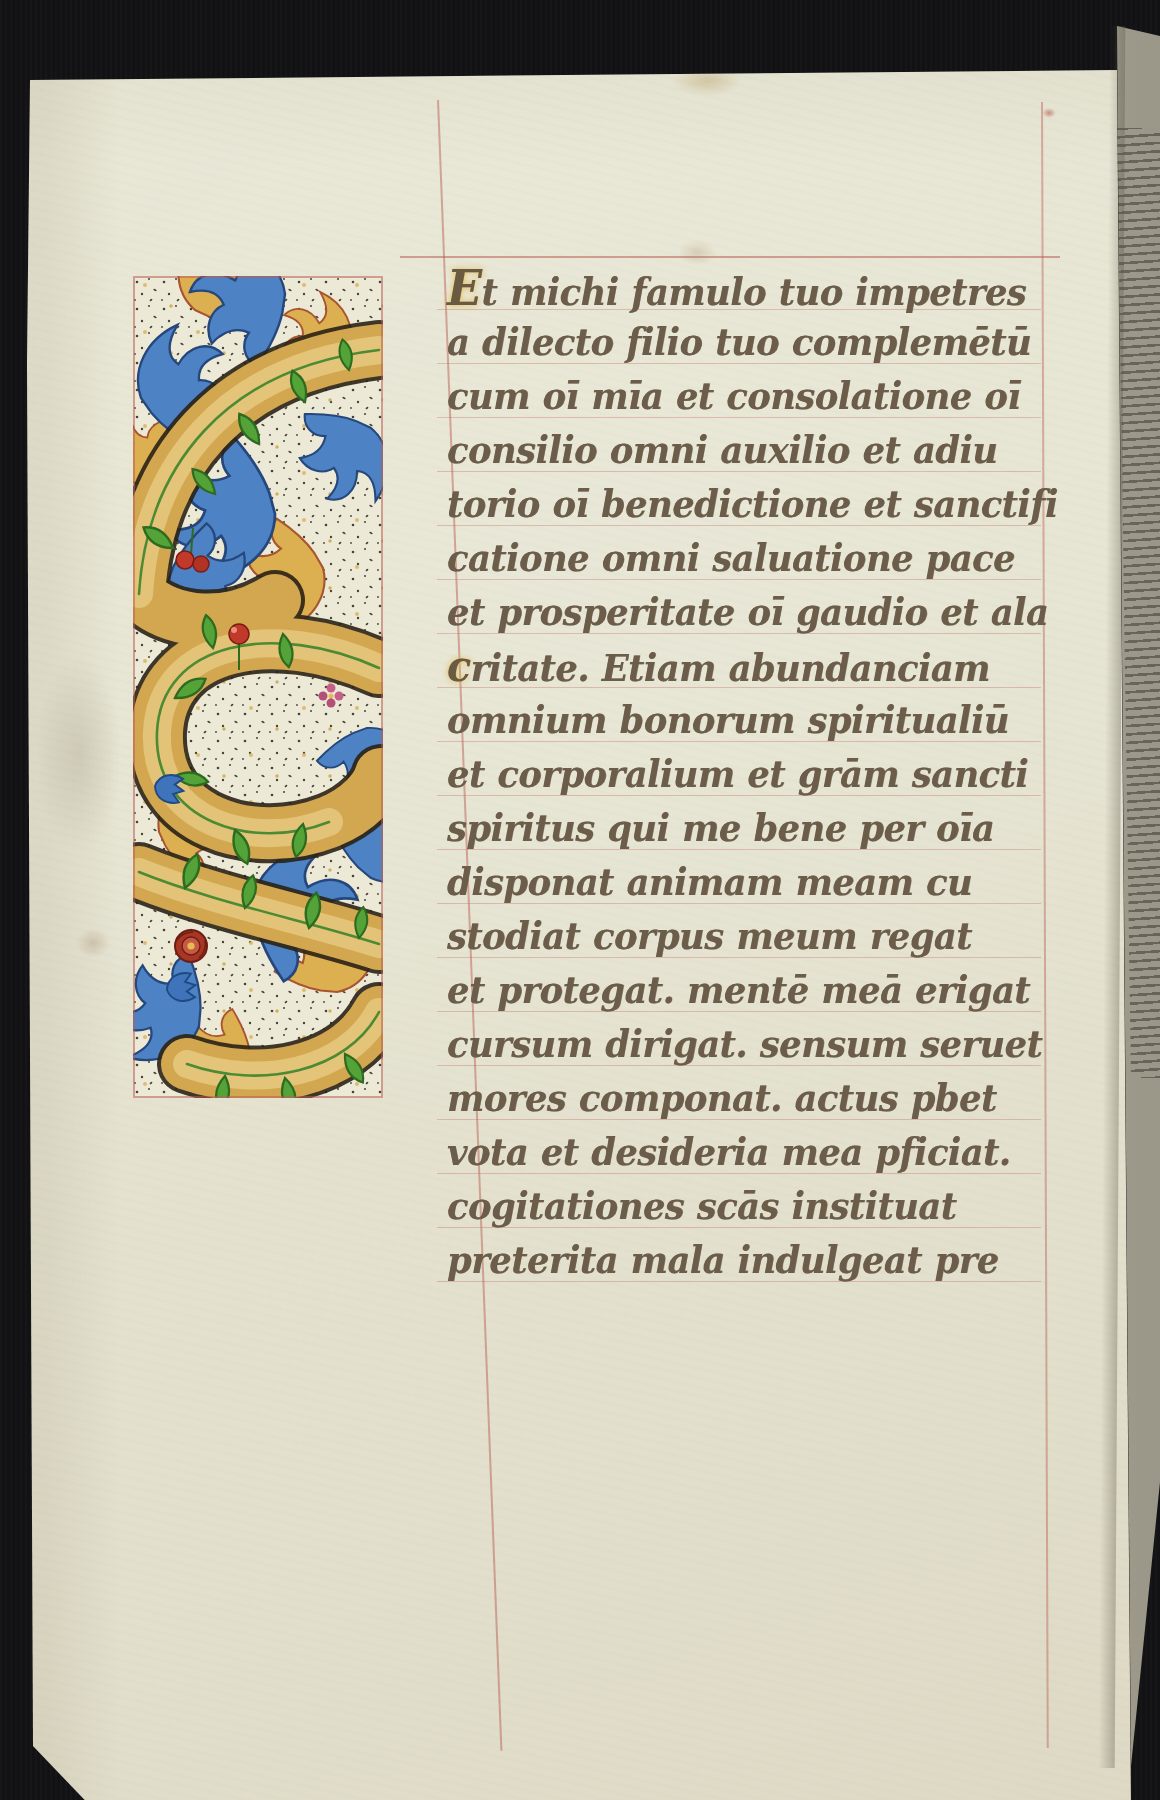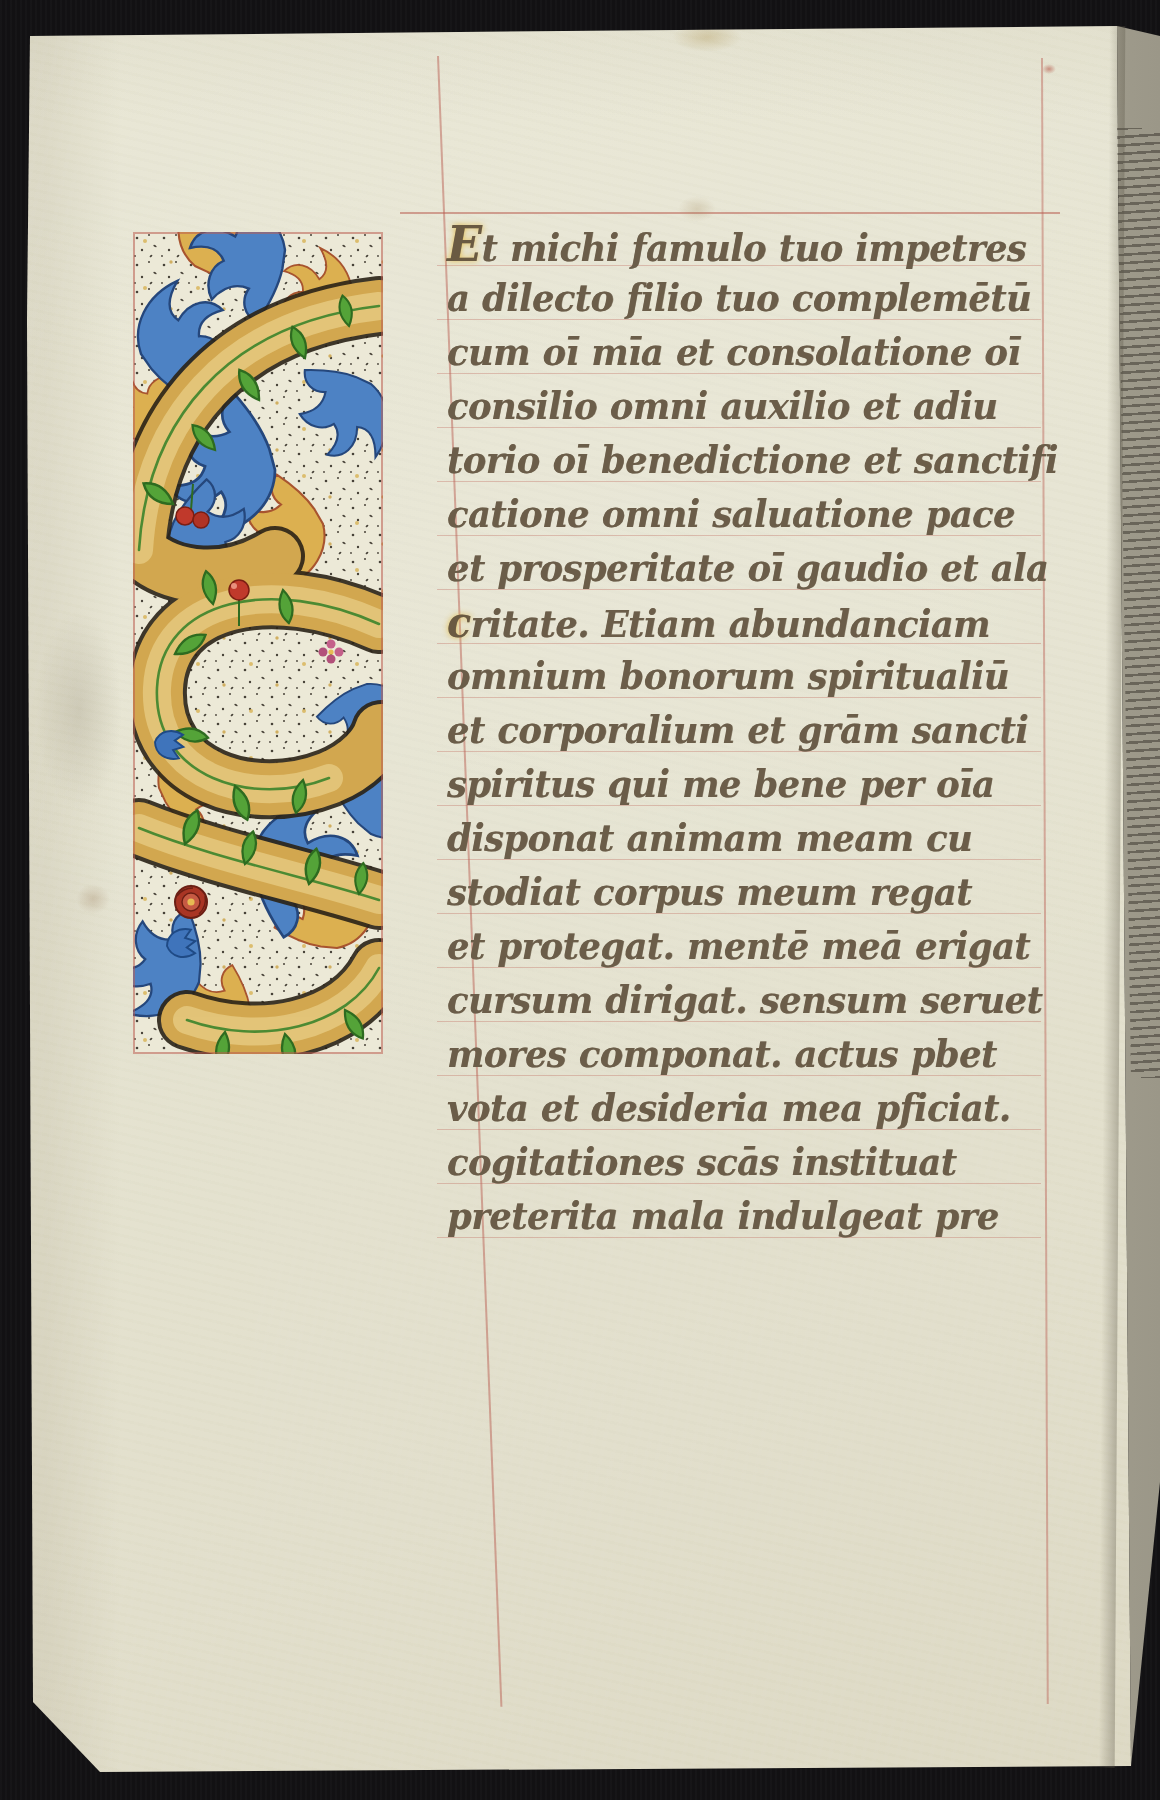--- a/index.html
+++ b/index.html
@@ -11,20 +11,21 @@
     font-family:"DejaVu Serif","Liberation Serif",serif;
   }
   .page{
     position:absolute;inset:0;
     clip-path:polygon(30px 36px,1117px 26px,1131px 1766px,100px 1772px,33px 1702px,27px 320px);
     background:
       radial-gradient(1200px 900px at 55% 30%, rgba(255,255,250,.10), rgba(0,0,0,0) 70%),
       linear-gradient(to right, rgba(150,140,110,.14) 0 46px, rgba(0,0,0,0) 120px),
       linear-gradient(to bottom, rgba(170,165,140,.10), rgba(0,0,0,0) 120px),
       linear-gradient(160deg,#e9e7d6 0%,#e6e4d2 40%,#e2dfcc 75%,#ddd9c4 100%);
+    margin-top: 44px;
   }
   .texture{
     position:absolute;inset:0;opacity:.5;pointer-events:none;
     background:
       repeating-linear-gradient(13deg, rgba(120,115,90,.035) 0 3px, rgba(0,0,0,0) 3px 9px),
       repeating-linear-gradient(-78deg, rgba(255,255,255,.04) 0 4px, rgba(0,0,0,0) 4px 11px);
   }
   
   .fore-edge{
     position:absolute;inset:0;

